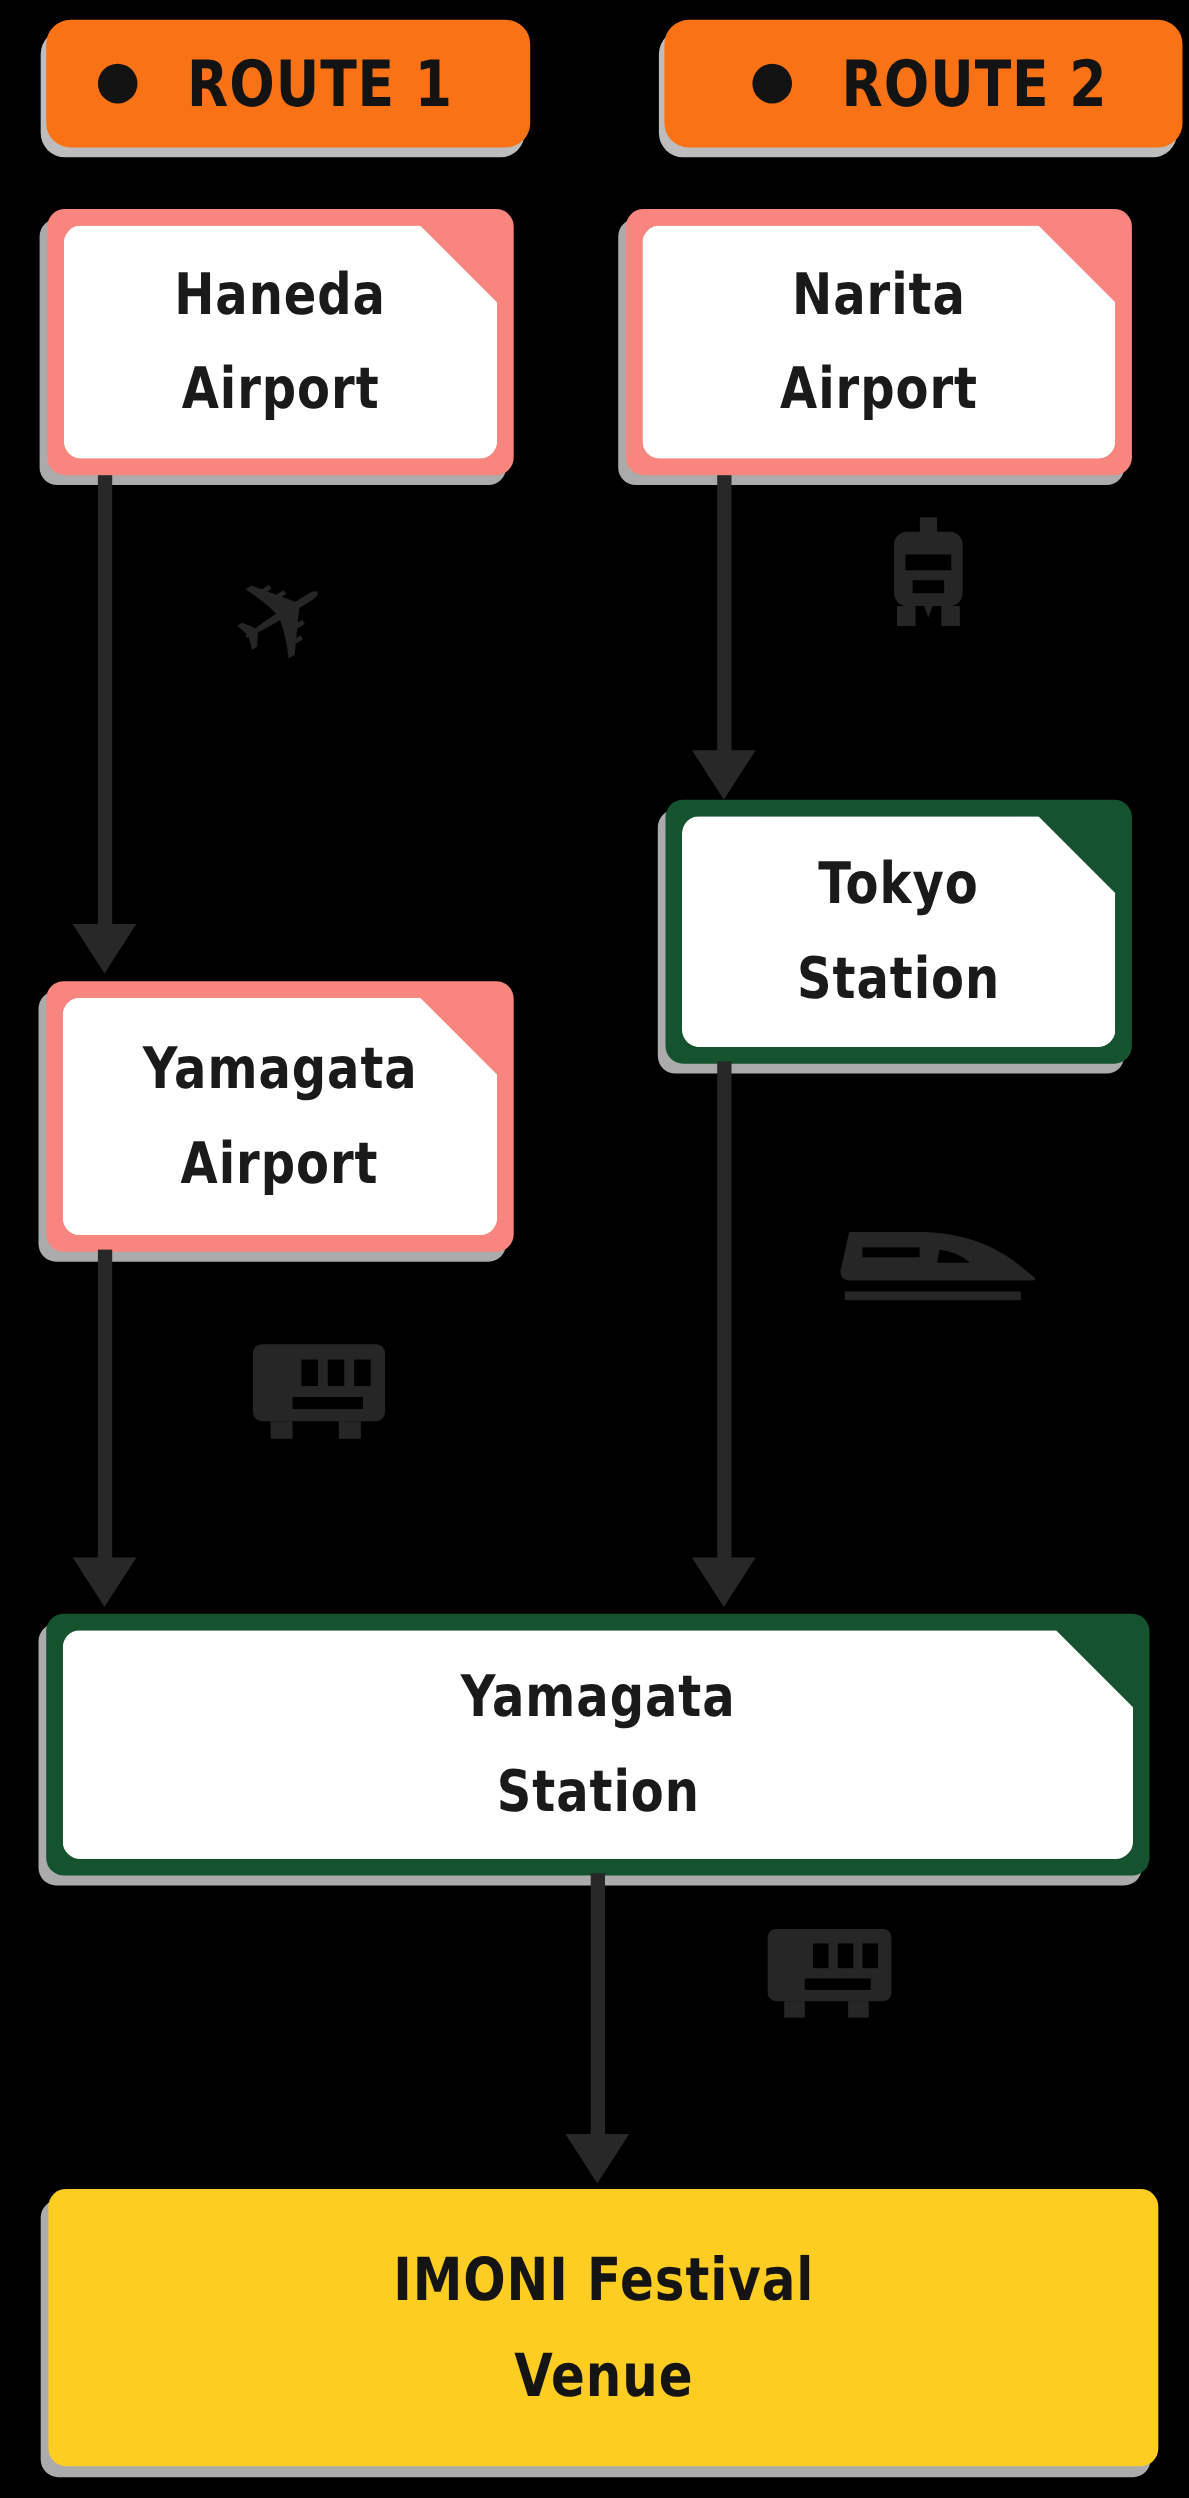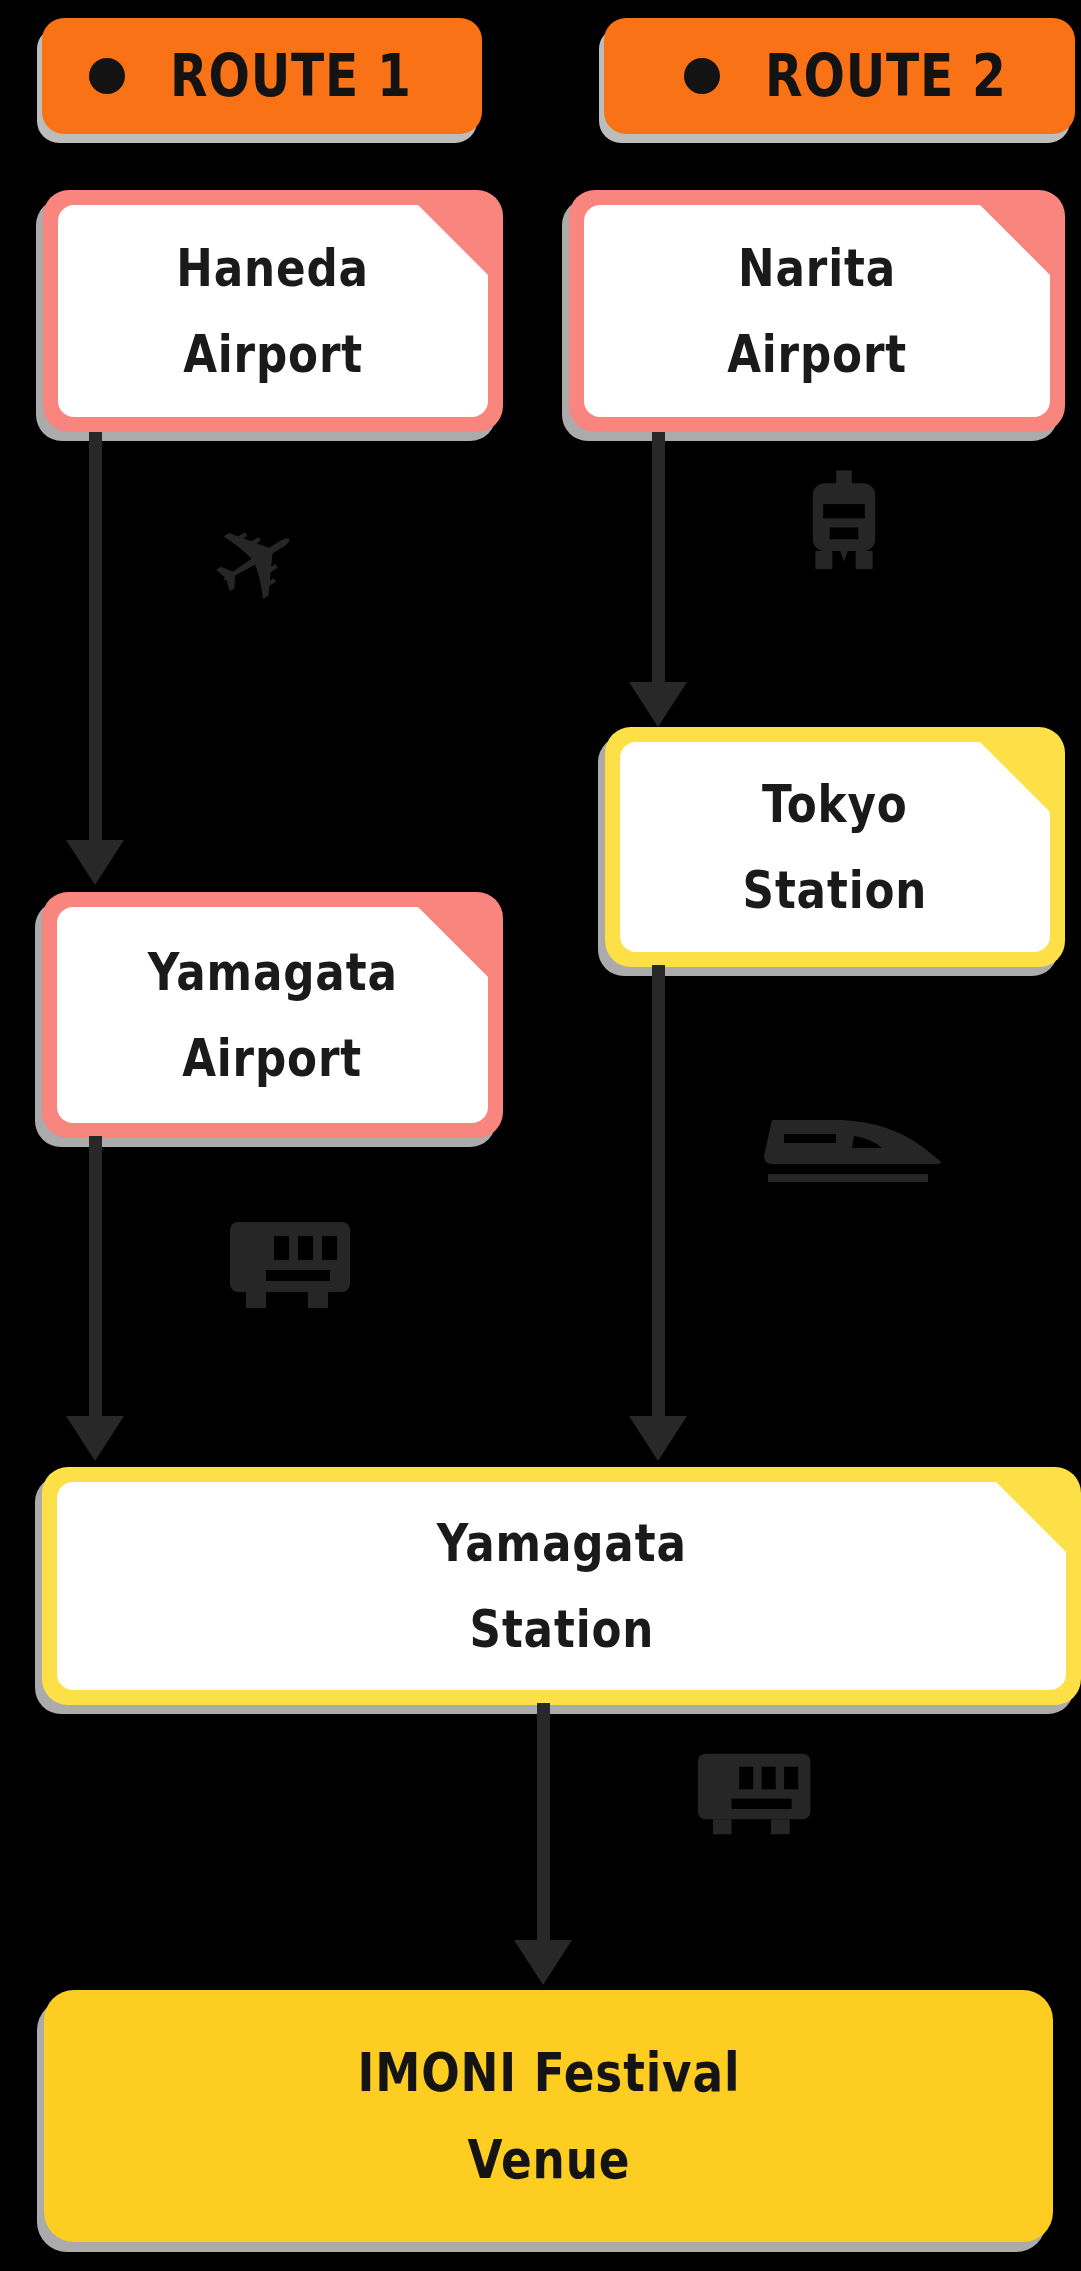--- a/index.html
+++ b/index.html
@@ -14,41 +14,41 @@
     box-shadow:-5px 9px 0 #BDBDBD;
   }
   #badge-route1{left:42px;top:18px;width:440px;height:116px;}
   #badge-route2{left:604px;top:18px;width:436px;height:116px;padding-left:35px;}
   .badge .dot{width:36px;height:36px;border-radius:50%;background:#131313;flex:0 0 auto;}
   .badge .label{
     font-size:58px;font-weight:bold;color:#131313;letter-spacing:1px;
     display:inline-block;transform:scaleX(.84);transform-origin:center;white-space:nowrap;
   }
   
-  .card{position:absolute;border-radius:26px;box-shadow:-7px 9px 0 #ABABAB;padding-left:36px;}
+  .card{position:absolute;border-radius:16px;box-shadow:-7px 9px 0 #ABABAB;}
   .card.pink{background:#F8867E;}
-  .card.green{background:#fde047;}
+  .card.green{background:#14532d;}
   .card .inner{
     position:absolute;inset:15px;background:#FFFFFF;border-radius:16px;
     clip-path:polygon(0 0, calc(100% - 70px) 0, 100% 70px, 100% 100%, 0 100%);
     display:flex;flex-direction:column;align-items:center;justify-content:center;gap:26px;
   }
   .card .line, .venue .line{
     font-size:52px;font-weight:bold;color:#1A1A1A;letter-spacing:1px;
     display:inline-block;transform:scaleX(.84);transform-origin:center;white-space:nowrap;
   }
   #card-haneda{left:43px;top:190px;width:424px;height:242px;}
   #card-narita{left:569px;top:190px;width:460px;height:242px;text-align:right;}
   #card-tokyo{left:605px;top:727px;width:424px;height:240px;}
   #card-yamagata-airport{left:42px;top:892px;width:425px;height:246px;}
   #card-yamagata-station{left:42px;top:1467px;width:1003px;height:238px;}
   
   .venue{
     position:absolute;left:44px;top:1990px;width:1009px;height:252px;
-    background:#FECD22;border-radius:30px;box-shadow:-7px 10px 0 #ABABAB;
+    background:#FECD22;border-radius:16px;box-shadow:-7px 10px 0 #ABABAB;
     display:flex;flex-direction:column;align-items:center;justify-content:center;gap:24px;
   }
   .venue .line{font-size:54px;color:#141414;}
   
   .shaft{position:absolute;width:13px;background:#282828;}
   .head{position:absolute;width:0;height:0;
     border-left:29px solid transparent;border-right:29px solid transparent;
     border-top:45px solid #282828;}
   #arrow1a-shaft{left:89px;top:432px;height:410px;}
   #arrow1a-head{left:66px;top:840px;}

